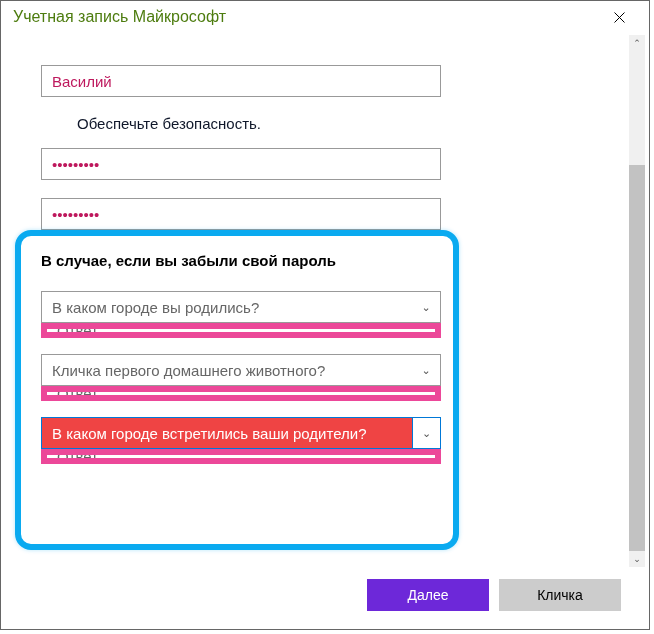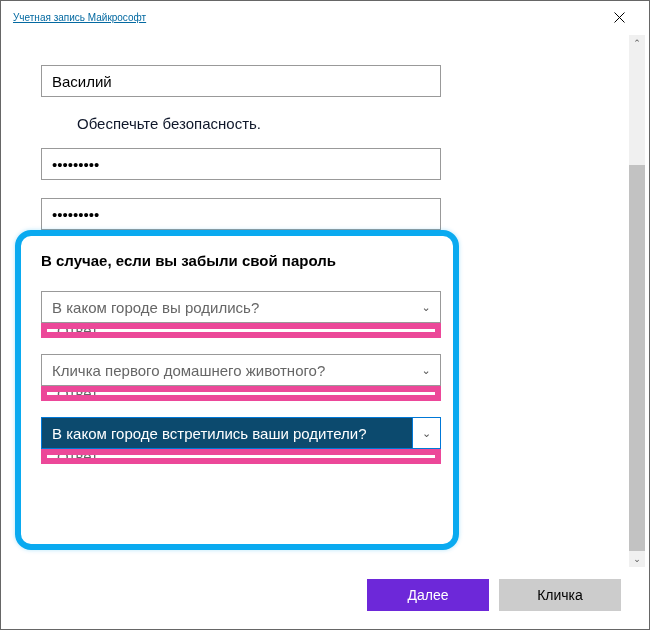--- a/index.html
+++ b/index.html
@@ -24,23 +24,22 @@
       background: #fff;
     }
     .titlebar {
       display: flex;
       align-items: center;
       justify-content: space-between;
       padding: 6px 10px 6px 12px;
       height: 32px;
     }
     .title-text {
-      font-size: 10px;
-      color: #0369a1;
-      text-decoration: underline;
+      font-size: 16px;
+      color: #4d7c0f;
     }
     .close-btn {
       width: 40px;
       height: 28px;
       display: flex;
       align-items: center;
       justify-content: center;
       font-size: 14px;
       color: #000;
       cursor: pointer;
@@ -89,21 +88,21 @@
     .text-input {
       width: 400px;
       height: 32px;
       border: 1px solid #999;
       padding: 0 10px;
       font-size: 15px;
       font-family: inherit;
       outline: none;
       display: block;
       margin-bottom: 18px;
-      color: #000000;
+      color: #be185d;
     }
     .heading {
       font-size: 15px;
       color: #0f172a;
       margin-bottom: 16px;
       font-weight: normal;
       margin-left: 36px;
     }
     .highlight-frame {
       position: absolute;
@@ -144,21 +143,21 @@
       padding: 0 10px;
     }
     .dropdown .chevron {
       width: 28px;
       text-align: center;
       font-size: 11px;
       color: #555;
     }
     .dropdown.active {
       border: 1px solid #0078d7;
-      background: #0c4a6e;
+      background: #ef4444;
       color: #fff;
       padding: 0;
     }
     .dropdown.active .dd-text {
       padding: 0 10px;
       flex: 1;
     }
     .dropdown.active .chevron-box {
       width: 28px;
       height: 30px;

